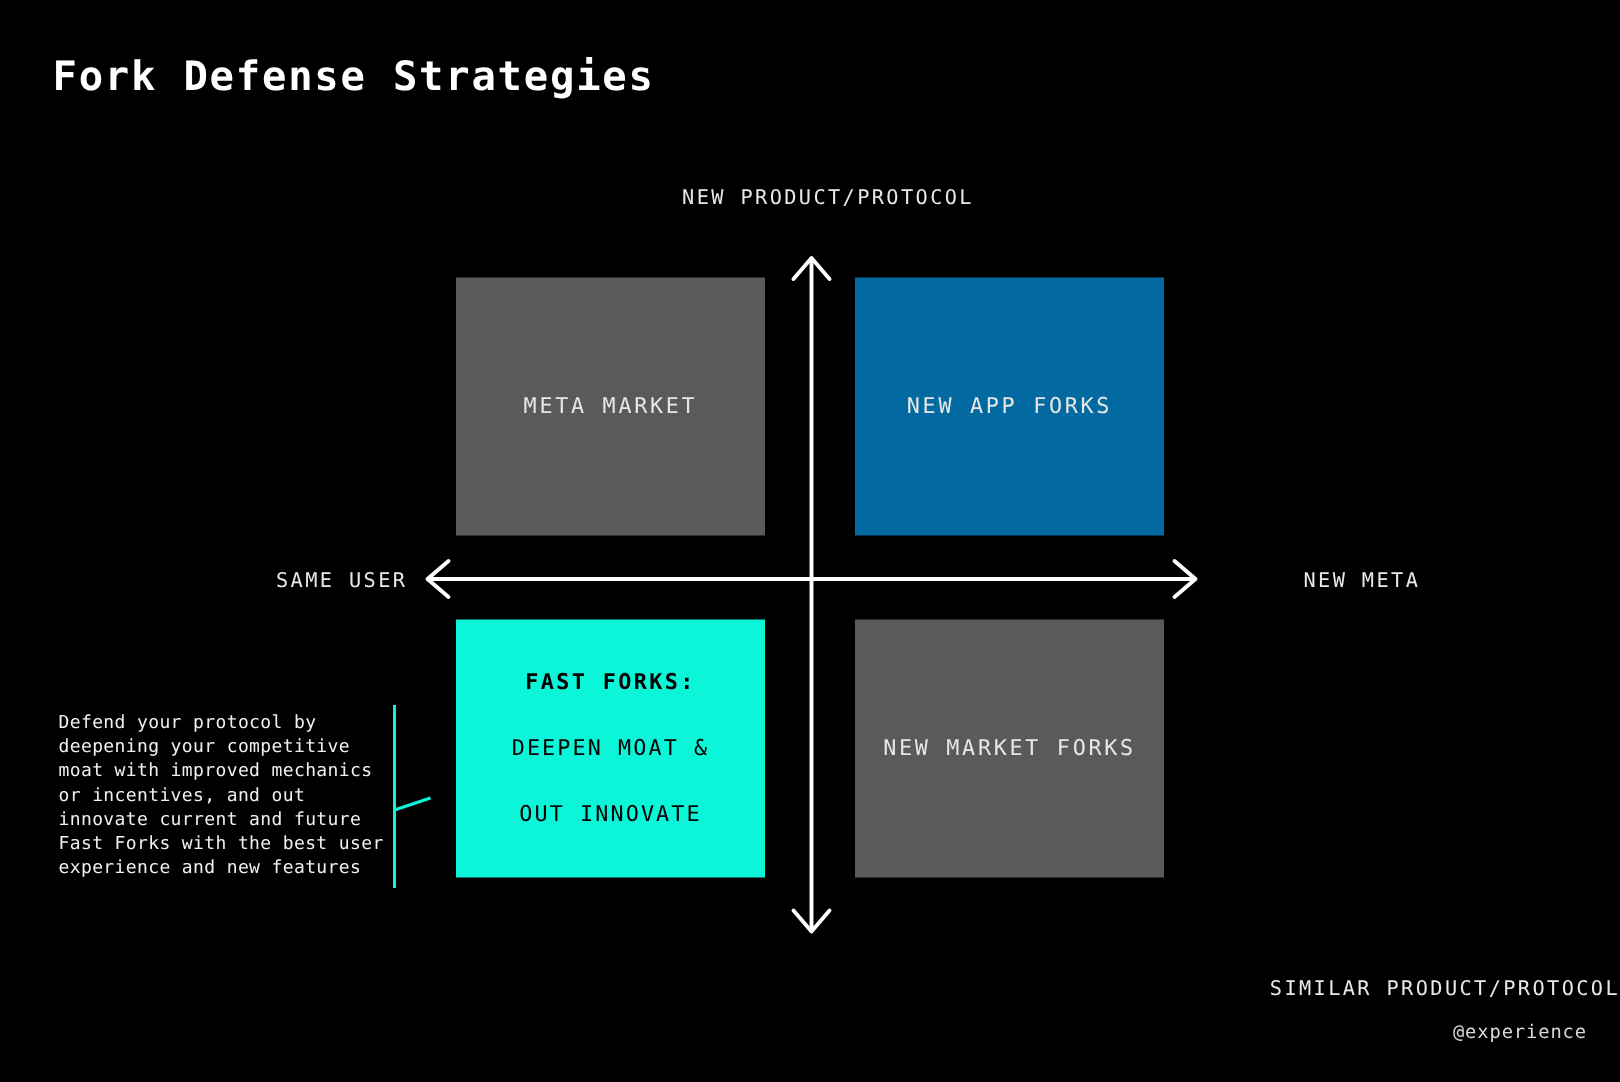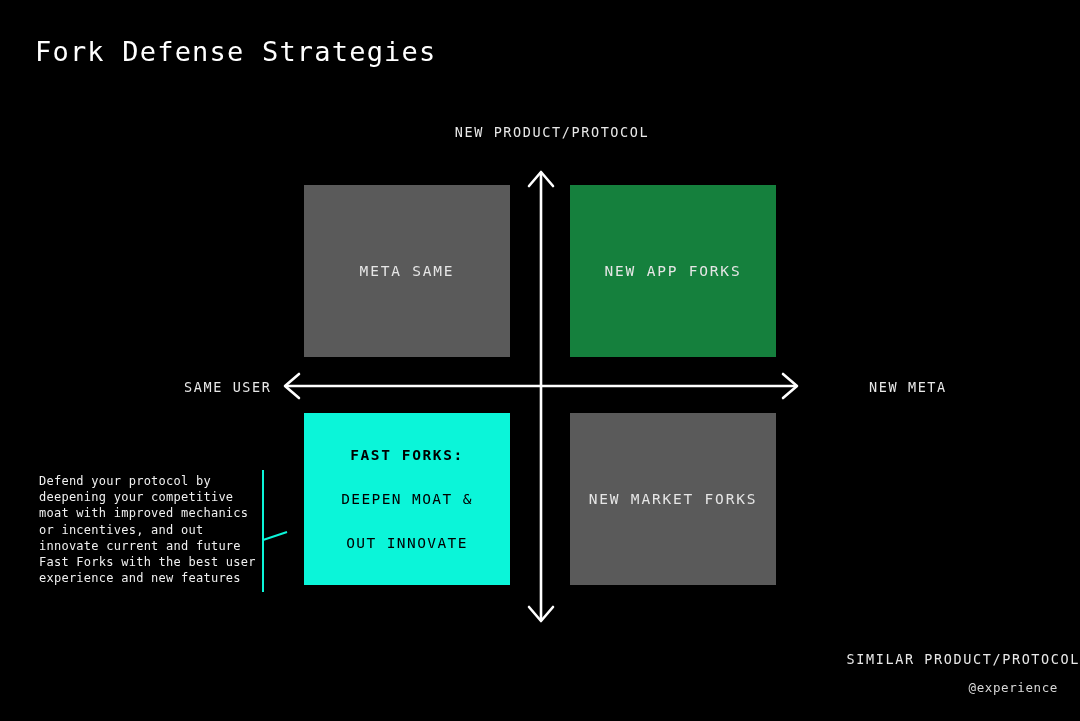--- a/index.html
+++ b/index.html
@@ -23,21 +23,21 @@
     height: 721px;
     background: #000000;
   }
 
   
   .title {
     position: absolute;
     left: 35px;
     top: 36px;
     font-size: 27px;
-    font-weight: normal;
+    font-weight: bold;
     letter-spacing: 1.2px;
     color: #ffffff;
     white-space: nowrap;
     text-align: right;
   }
 
   
   .axis-label {
     position: absolute;
     font-size: 13.5px;
@@ -162,24 +162,24 @@
     <polyline points="299,374 285,386 299,398" fill="none" stroke="#ffffff" stroke-width="2.6" stroke-linecap="round" stroke-linejoin="round"></polyline>
     <polyline points="783,374 797,386 783,398" fill="none" stroke="#ffffff" stroke-width="2.6" stroke-linecap="round" stroke-linejoin="round"></polyline>
   </svg>
 
   <div class="axis-label axis-top">NEW PRODUCT/PROTOCOL</div>
   <div class="axis-label axis-bottom">SIMILAR PRODUCT/PROTOCOL</div>
   <div class="axis-label axis-left">SAME USER</div>
   <div class="axis-label axis-right">NEW META</div>
 
   <div class="qbox box-tl" style="background:#5a5a5a;">
-    <span class="qbox-label">META SAME</span>
-  </div>
-
-  <div class="qbox box-tr" style="background:#15803d;text-align:center;">
+    <span class="qbox-label">META MARKET</span>
+  </div>
+
+  <div class="qbox box-tr" style="background:#0369a1;text-align:center;">
     <span class="qbox-label">NEW APP FORKS</span>
   </div>
 
   <div class="qbox box-bl" style="background:#0bf5d9;">
     <span class="qbox-label">
       <span class="head">FAST FORKS:</span>
       <span class="sub">DEEPEN MOAT &amp;</span>
       <span class="sub">OUT INNOVATE</span>
     </span>
   </div>

